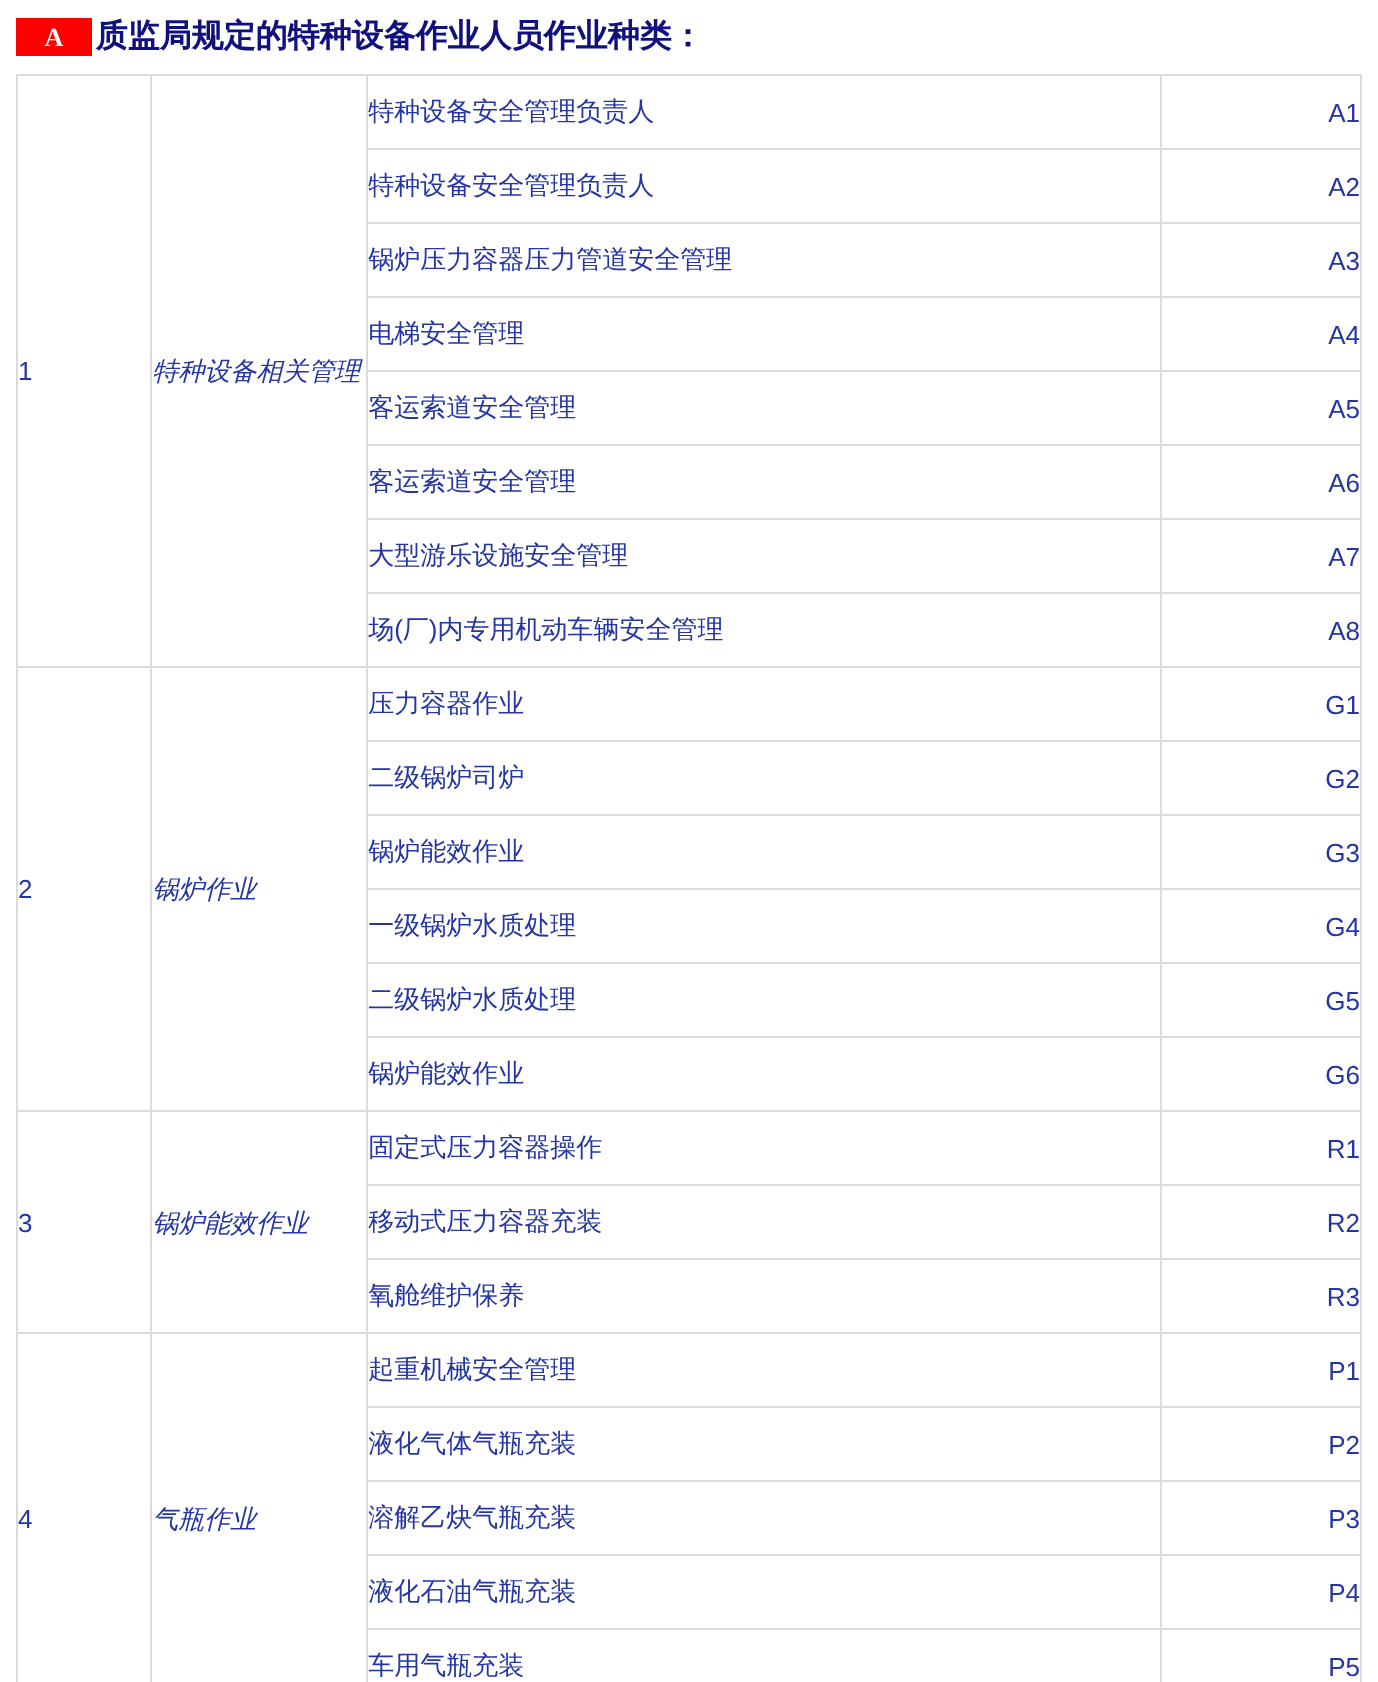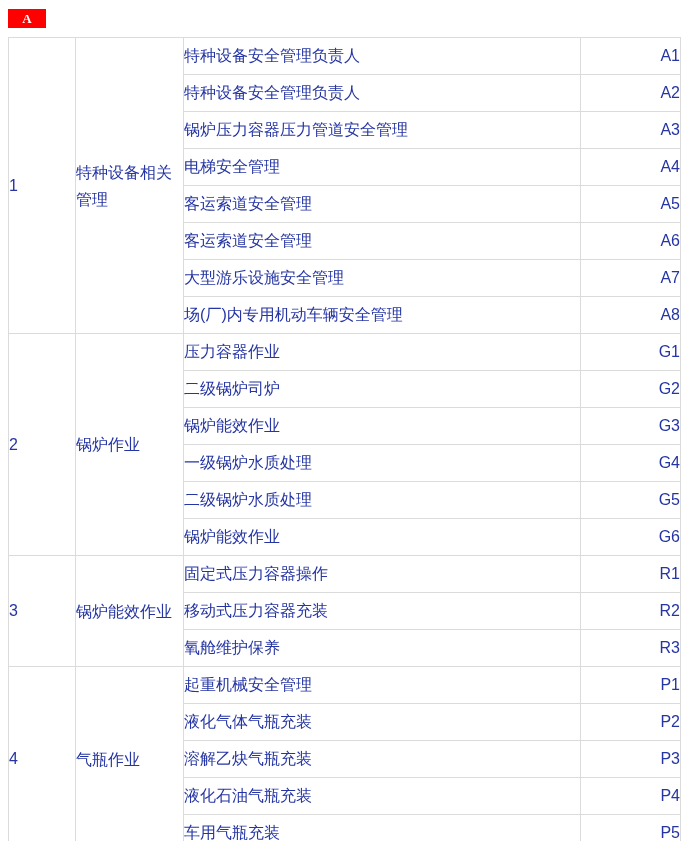--- a/index.html
+++ b/index.html
@@ -43,37 +43,38 @@
   }
   table.cat-table {
     border-collapse: collapse;
     table-layout: fixed;
     width: 673px;
     margin: 9px 0 0 8px;
   }
   table.cat-table td {
     border: 1px solid #dbdbdb;
     color: #2535a3;
-    font-size: 16px;
+    font-size: 13px;
     height: 36px;
     padding: 0;
     vertical-align: middle;
     overflow: hidden;
   }
   td.col-no   { width: 63px;  padding-left: 12px; }
-  td.col-cat  { width: 102px; padding-left: 11px; line-height: 27px; }
+  td.col-cat  { width: 102px; padding-left: 11px; line-height: 27px; font-style: italic; }
   td.col-name { width: 378px; padding-left: 13px; }
   td.col-code { width: 94px;  padding-left: 10px; text-align: right; }
 </style>
 </head>
 <body>
 
 <div class="page">
   <div class="header">
     <span class="badge">A</span>
+    <span class="title">质监局规定的特种设备作业人员作业种类：</span>
   </div>
 
   <table class="cat-table">
     <tbody>
         <tr>
           <td class="col-no" rowspan="8">1</td>
           <td class="col-cat" rowspan="8">特种设备相关管理</td>
           <td class="col-name">特种设备安全管理负责人</td>
           <td class="col-code">A1</td>
         </tr>

